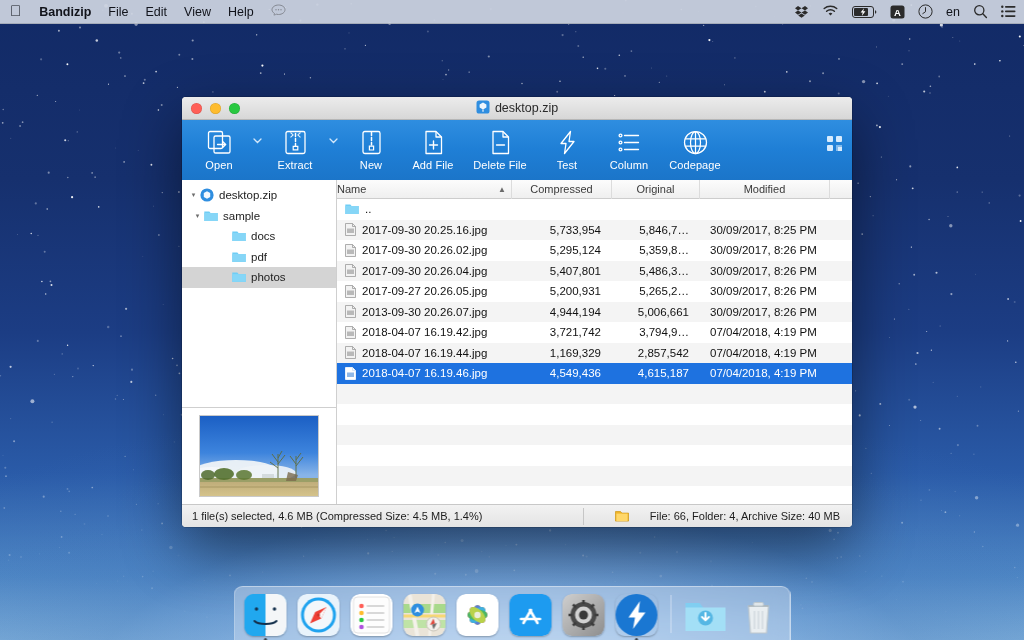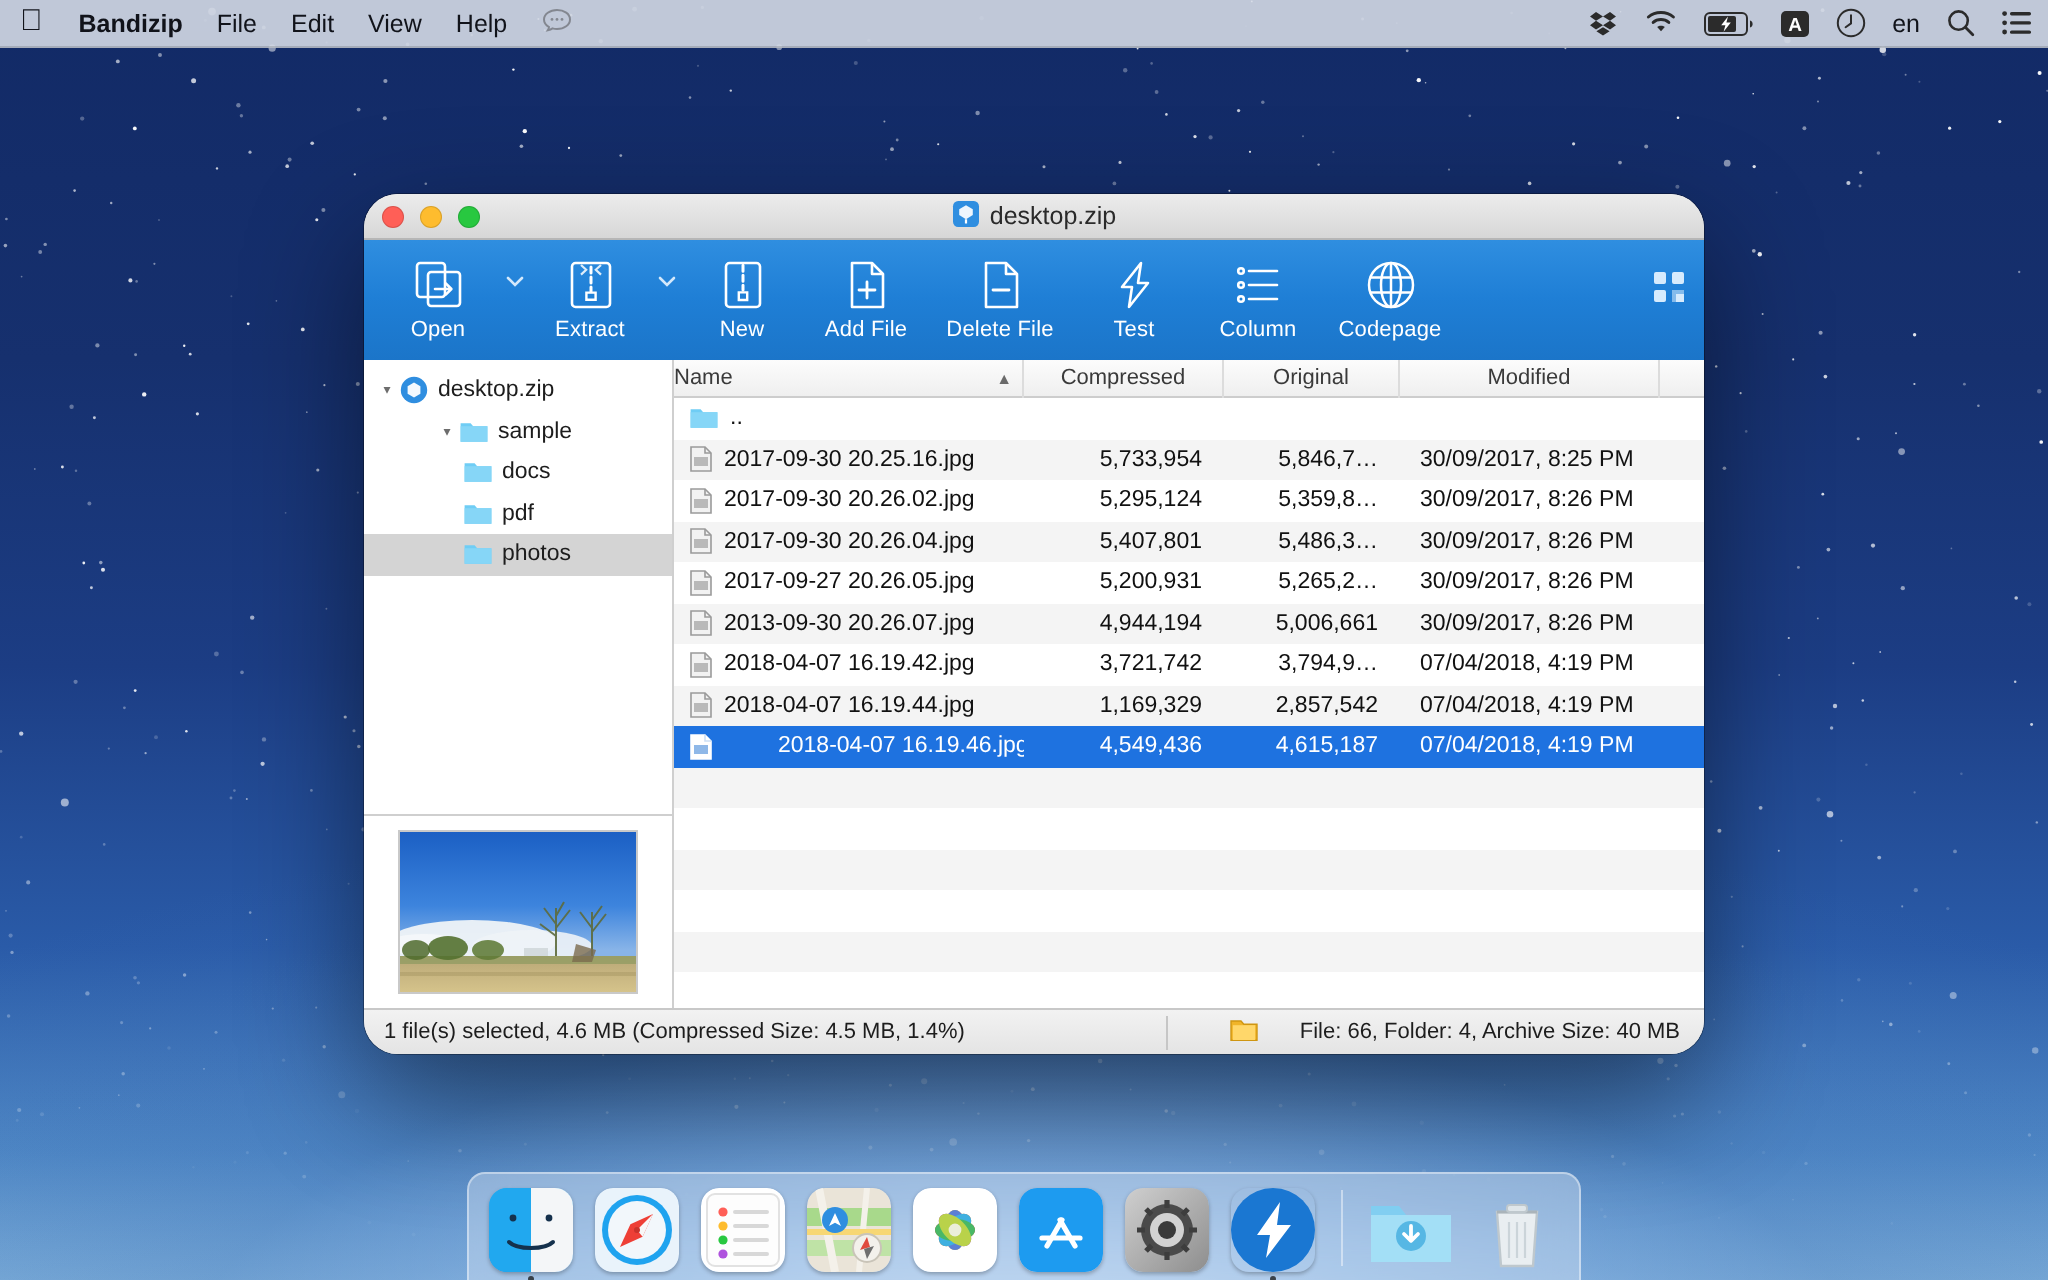--- a/index.html
+++ b/index.html
@@ -36,21 +36,21 @@
   .mb-apple{ font-size:15px; line-height:1; margin-right:1px; position:relative; top:-1px;}
   .mb-item{ font-size:12.5px; }
   .mb-item.bold{ font-weight:bold; }
   .mb-right{ margin-left:auto; display:flex; align-items:center; gap:13px; }
   .mb-right svg{ display:block; }
 
   
   #window{
     position:absolute; left:182px; top:97px; width:670px; height:430px;
     background:#fff;
-    border-radius:17px;
+    border-radius:4px;
     box-shadow:0 22px 60px rgba(0,0,0,0.48), 0 0 0 0.5px rgba(0,0,0,0.30);
     overflow:hidden;
     display:flex; flex-direction:column;
     z-index:20;
   }
   #titlebar{
     height:23px; flex:0 0 23px;
     background:linear-gradient(#ececec,#d7d7d7);
     border-bottom:0.5px solid #b6b6b6;
     display:flex; align-items:center;
@@ -996,21 +996,21 @@
           <div class="tr" style="padding-left: 5px;">
             <span class="tw">▾</span>
             <span class="ic">
               <svg width="14" height="14" viewBox="0 0 14 14">
                 <circle cx="7" cy="7" r="6.6" fill="#2f8ee0"></circle>
                 <path d="M7 3.2l-3.2 1.9v3.8L7 10.8l3.2-1.9V5.1L7 3.2z" fill="#fff" opacity=".95"></path>
               </svg>
             </span>
             <span>desktop.zip</span>
           </div>
-          <div class="tr" style="padding-left: 35px;">
+          <div class="tr" style="padding-left: 9px;">
             <span class="tw">▾</span>
             <span class="ic">
               <svg width="14" height="12" viewBox="0 0 14 12">
                 <path d="M0.3 1.6h5l1.3 1.5h7.1v7.8H0.3z" fill="#6fcdf5"></path>
                 <path d="M0.3 3.1h13.4v7.8H0.3z" fill="#86d6f7"></path>
               </svg>
             </span>
             <span>sample</span>
           </div>
           <div class="tr" style="padding-left: 37px; align-items: center;">
@@ -1209,21 +1209,21 @@
                   <rect x="2" y="5.5" width="7" height="4.5" fill="#b9b9b9"></rect>
                 </svg>
               </span>
               <span>2018-04-07 16.19.44.jpg</span>
             </div>
             <div class="c-num" style="width:100px;flex:0 0 100px;">1,169,329</div>
             <div class="c-num" style="width:88px;flex:0 0 88px;">2,857,542</div>
             <div class="c-mod" style="width:130px;flex:0 0 130px;">07/04/2018, 4:19 PM</div>
           </div>
           <div class="row sel">
-            <div class="c-name" style="width:175px;flex:0 0 175px;gap:27px;">
+            <div class="c-name" style="width:175px;flex:0 0 175px;">
               <span class="fic">
                 <svg width="11" height="13" viewBox="0 0 11 13">
                   <path d="M0.5 0.5h7l3 3v9h-10z" fill="#ffffff" stroke="#ffffff" stroke-width=".8"></path>
                   <path d="M7.5 0.5v3h3" fill="none" stroke="#cddff5" stroke-width=".8"></path>
                   <rect x="2" y="5.5" width="7" height="4.5" fill="#8fb8e8"></rect>
                 </svg>
               </span>
               <span>2018-04-07 16.19.46.jpg</span>
             </div>
             <div class="c-num" style="width:100px;flex:0 0 100px;">4,549,436</div>

